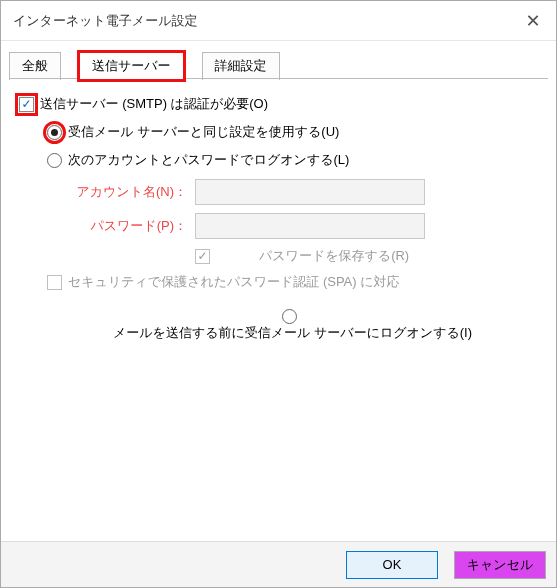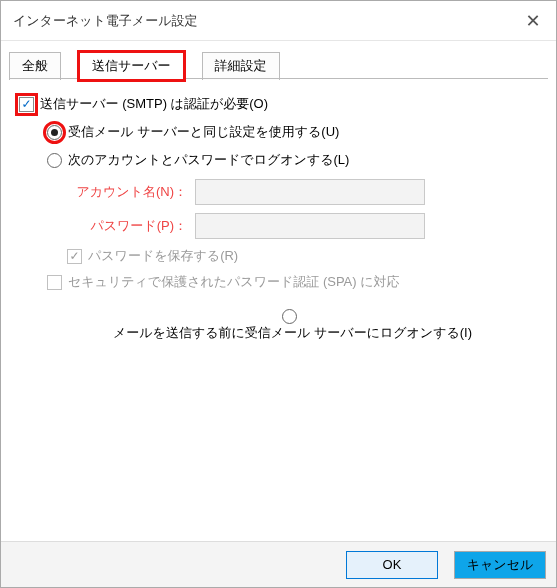--- a/index.html
+++ b/index.html
@@ -105,21 +105,21 @@
       bottom: 0; left: 0; right: 0;
       height: 46px;
       border-top: 1px solid #ddd;
       display: flex; justify-content: flex-end; align-items: center;
       padding-right: 10px; gap: 16px;
       background: #f4f4f4;
     }
     .btn {
       min-width: 92px; height: 28px;
       border: 1px solid #a9a9a9;
-      background: #0ea5e9;
+      background: #d946ef;
       font-size: 13px;
       cursor: pointer;
     }
     .btn.primary { border: 1px solid #0078d7; background: #e5f1fb; }
     label { cursor: pointer; }
   </style>
 </head>
 <body>
 
 <div class="titlebar">
@@ -155,21 +155,21 @@
 
   <div class="form-grid">
     <div class="form-row">
       <span class="form-label">アカウント名(N)：</span>
       <div class="text-field"></div>
     </div>
     <div class="form-row">
       <span class="form-label">パスワード(P)：</span>
       <div class="text-field"></div>
     </div>
-    <div class="form-row" style="">
+    <div class="form-row" style="margin-left:128px;gap:43px;">
       <span class="checkbox checked" style="color:#9a9a9a;border-color:#c0c0c0;"></span>
       <label class="disabled-label">パスワードを保存する(R)</label>
     </div>
     <div class="form-row" style="margin-left:-20px;">
       <span class="checkbox" style="border-color:#c0c0c0;"></span>
       <label class="disabled-label">セキュリティで保護されたパスワード認証 (SPA) に対応</label>
     </div>
   </div>
 
   <div class="row sub" style="margin-top:18px;flex-direction:column;">

